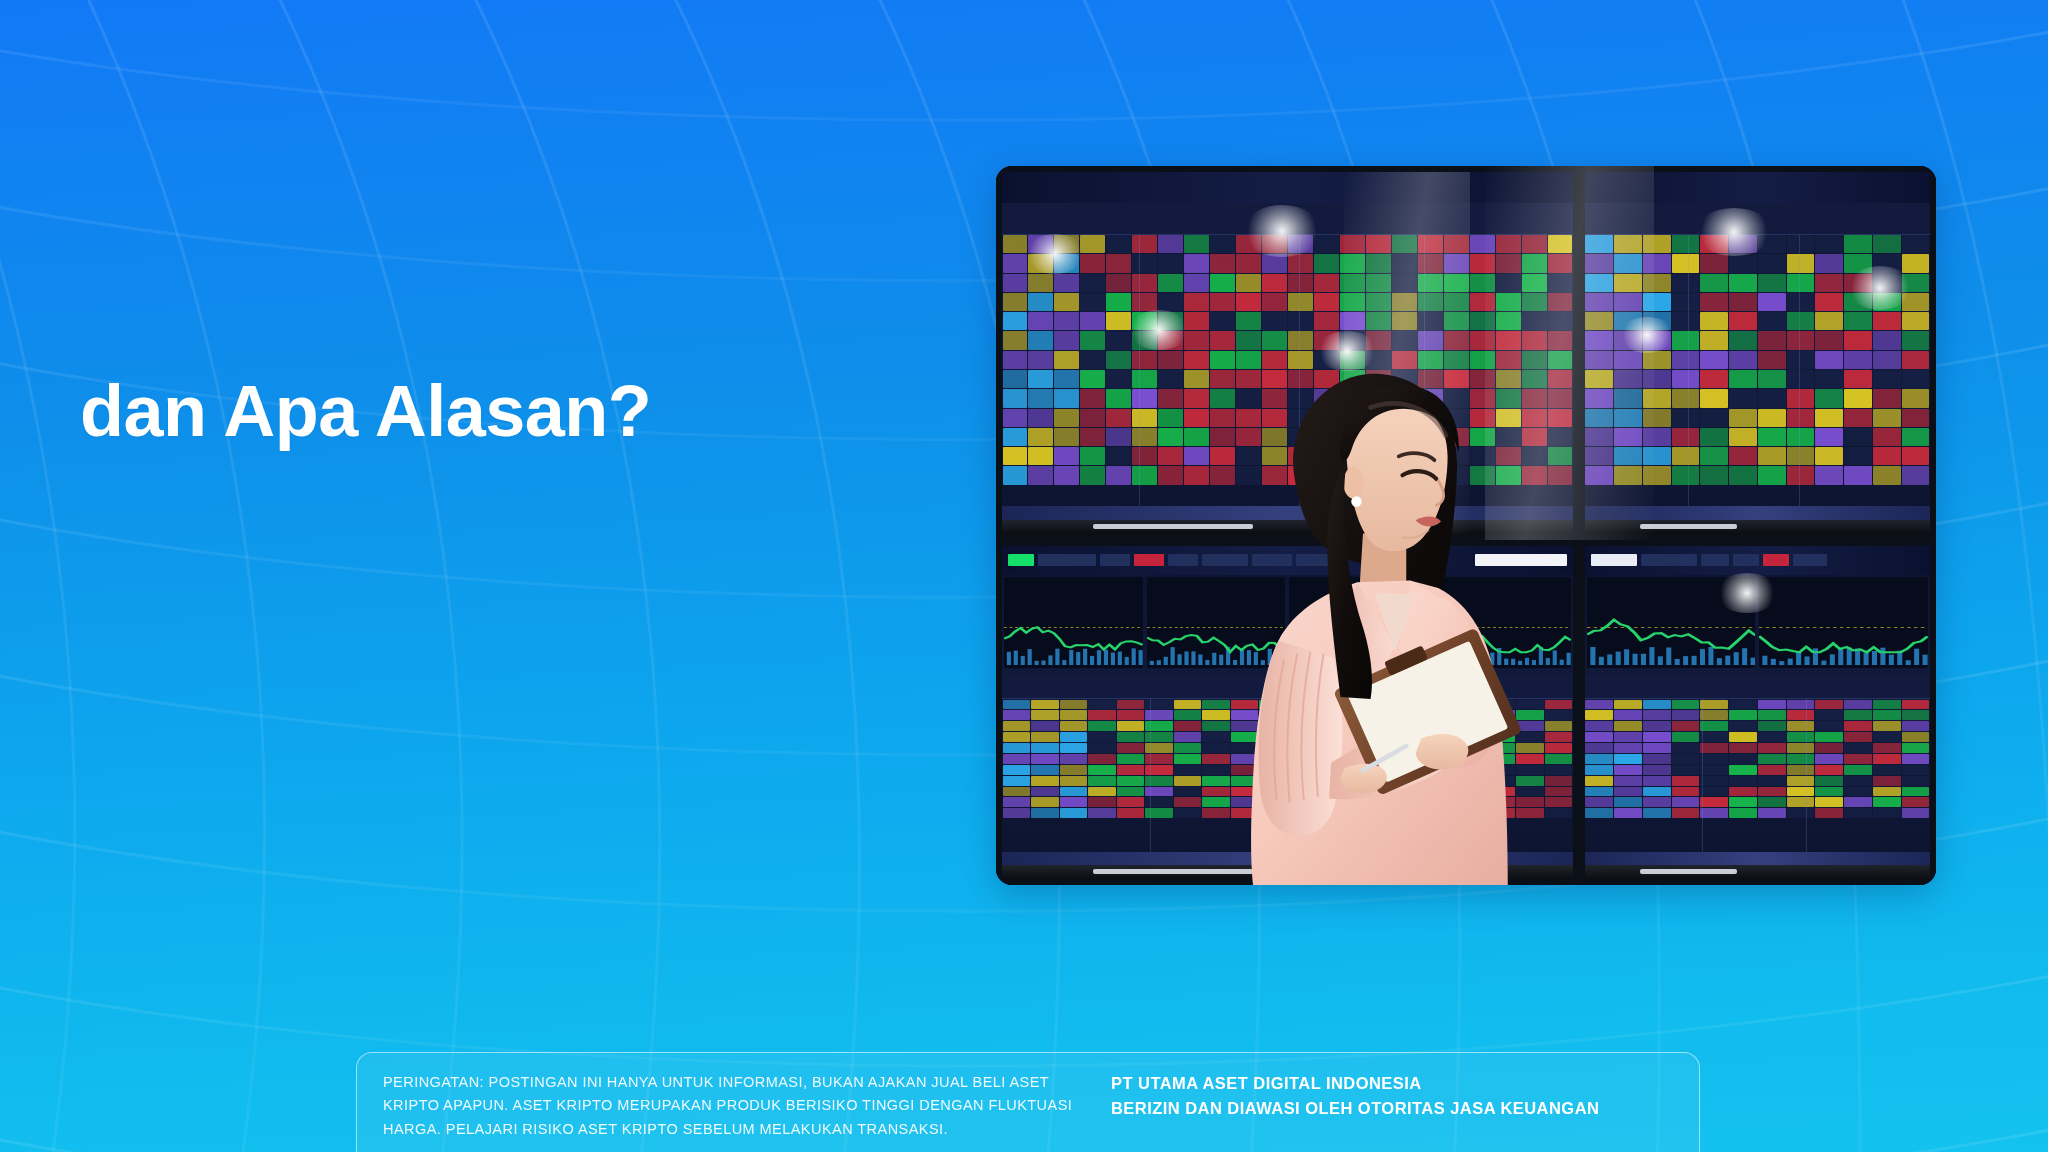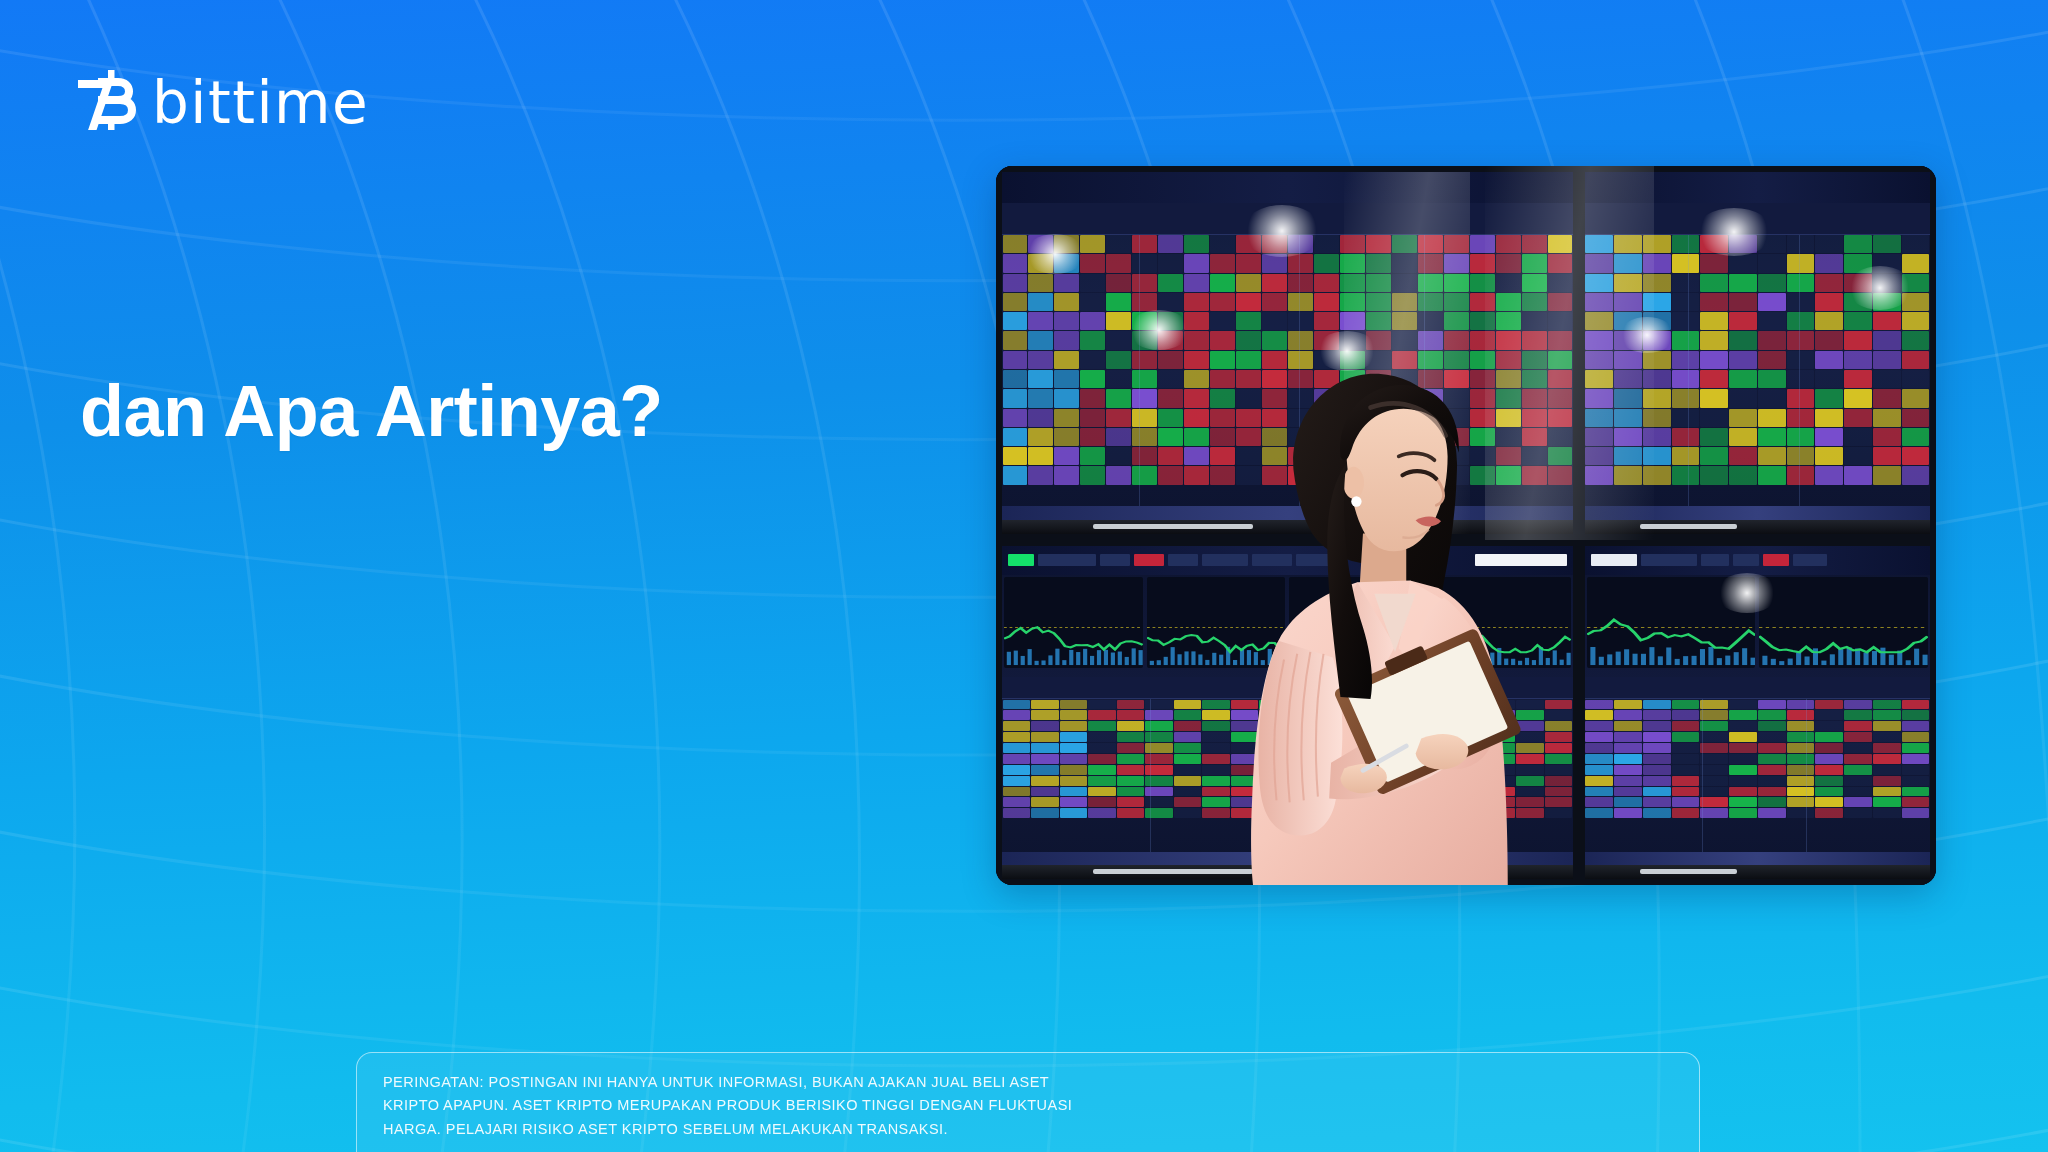--- a/index.html
+++ b/index.html
@@ -207,38 +207,23 @@
         <path d="M -60 352 C 520 472, 1480 472, 2110 332"></path>
         <path d="M -60 508 C 520 630, 1480 630, 2110 490"></path>
         <path d="M -60 664 C 520 788, 1480 788, 2110 648"></path>
         <path d="M -60 820 C 520 944, 1480 944, 2110 806"></path>
         <path d="M -60 976 C 520 1098, 1480 1098, 2110 964"></path>
         <path d="M -60 1128 C 520 1250, 1480 1250, 2110 1118"></path>
       </g>
     </svg>
   </div>
 
-  <div id="logo">
-    <span class="mark">
-      <svg viewBox="0 0 58 62" fill="none">
-
-        <path d="M2 16 H30 L15 60" stroke="#ffffff" stroke-width="8" stroke-linecap="square" fill="none"></path>
-
-        <path d="M24 14 H40 C47 14 51 18 51 23.5 C51 29 47 32 40 32 H24" stroke="#ffffff" stroke-width="8" fill="none" stroke-linecap="square"></path>
-        <path d="M24 32 H42 C49.5 32 54 36 54 42 C54 48 49.5 52 42 52 H24" stroke="#ffffff" stroke-width="8" fill="none" stroke-linecap="square"></path>
-
-        <rect x="30" y="2" width="6.5" height="14" fill="#ffffff"></rect>
-        <rect x="30" y="50" width="6.5" height="12" fill="#ffffff"></rect>
-      </svg>
-    </span>
-    <span class="wordmark">bittime</span>
-  </div>
 
   <h1 id="headline">
-    <span class="line">dan Apa Artinya?</span>
+    <span class="line">dan Apa Alasan?</span>
   </h1>
 
   <div id="photo-card">
     <div class="photo-inner">
 
       <div class="board tl">
         <div class="screen">
           <div class="headerbar"></div>
           <div class="colhead"></div>
           <div class="gridcells" id="tlGrid">
@@ -1468,15 +1453,19 @@
           <path d="M258 52 C292 40 324 54 338 82" stroke="#5A4741" stroke-width="5" fill="none" opacity=".55" stroke-linecap="round"></path>
         </svg>
       </div>
 
       <div class="sheen" style="left:52%;top:0;width:18%;height:52%"></div>
     </div>
   </div>
 
   <div id="disclaimer">
     <p class="warn">PERINGATAN: POSTINGAN INI HANYA UNTUK INFORMASI, BUKAN AJAKAN JUAL BELI ASET KRIPTO APAPUN. ASET KRIPTO MERUPAKAN PRODUK BERISIKO TINGGI DENGAN FLUKTUASI HARGA. PELAJARI RISIKO ASET KRIPTO SEBELUM MELAKUKAN TRANSAKSI.</p>
+    <div>
+      <div class="company" style="padding-top:0">PT UTAMA ASET DIGITAL INDONESIA</div>
+      <div class="company" style="padding-top:0">BERIZIN DAN DIAWASI OLEH OTORITAS JASA KEUANGAN</div>
+    </div>
   </div>
 
 </div>
 
 </body></html>

